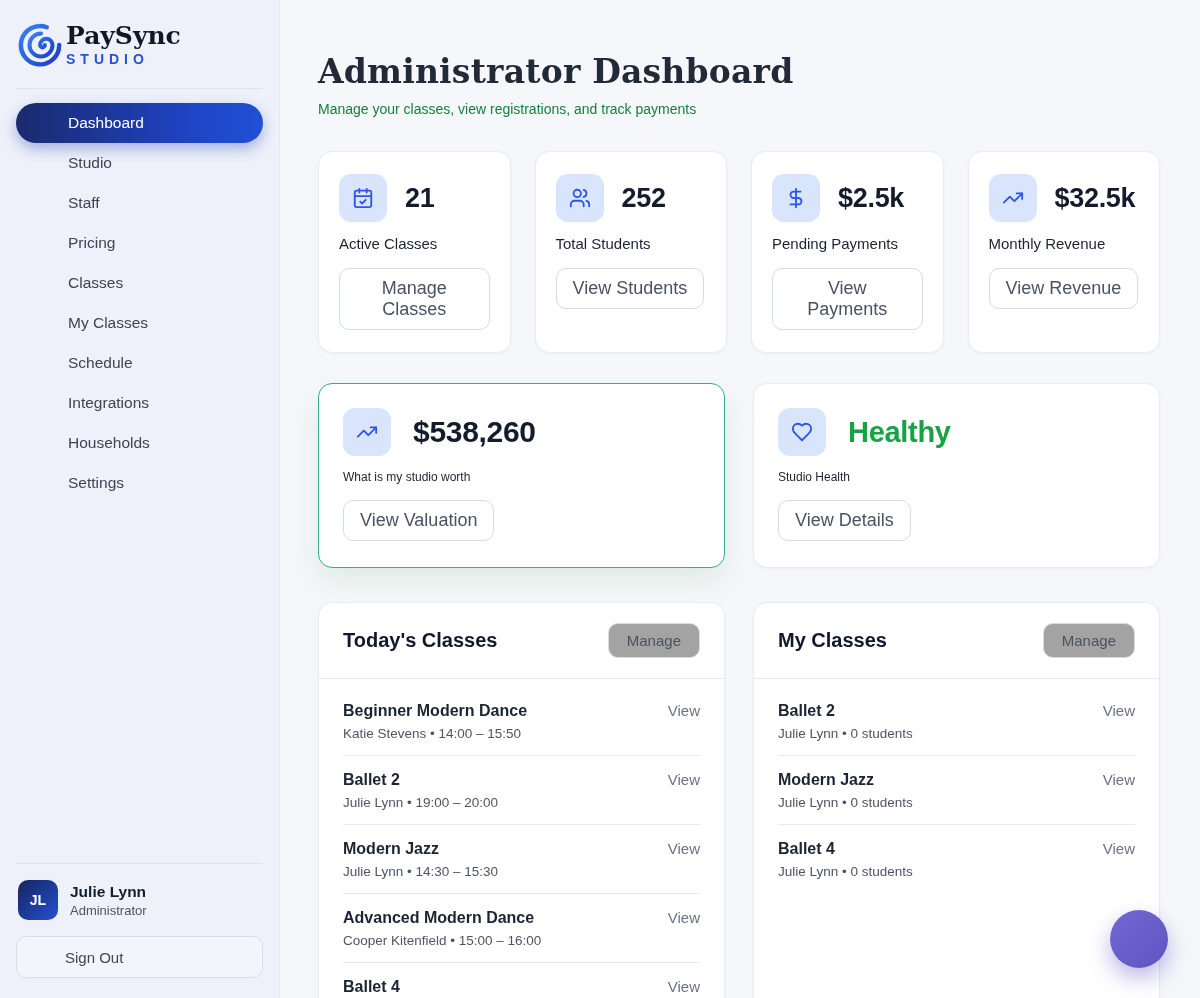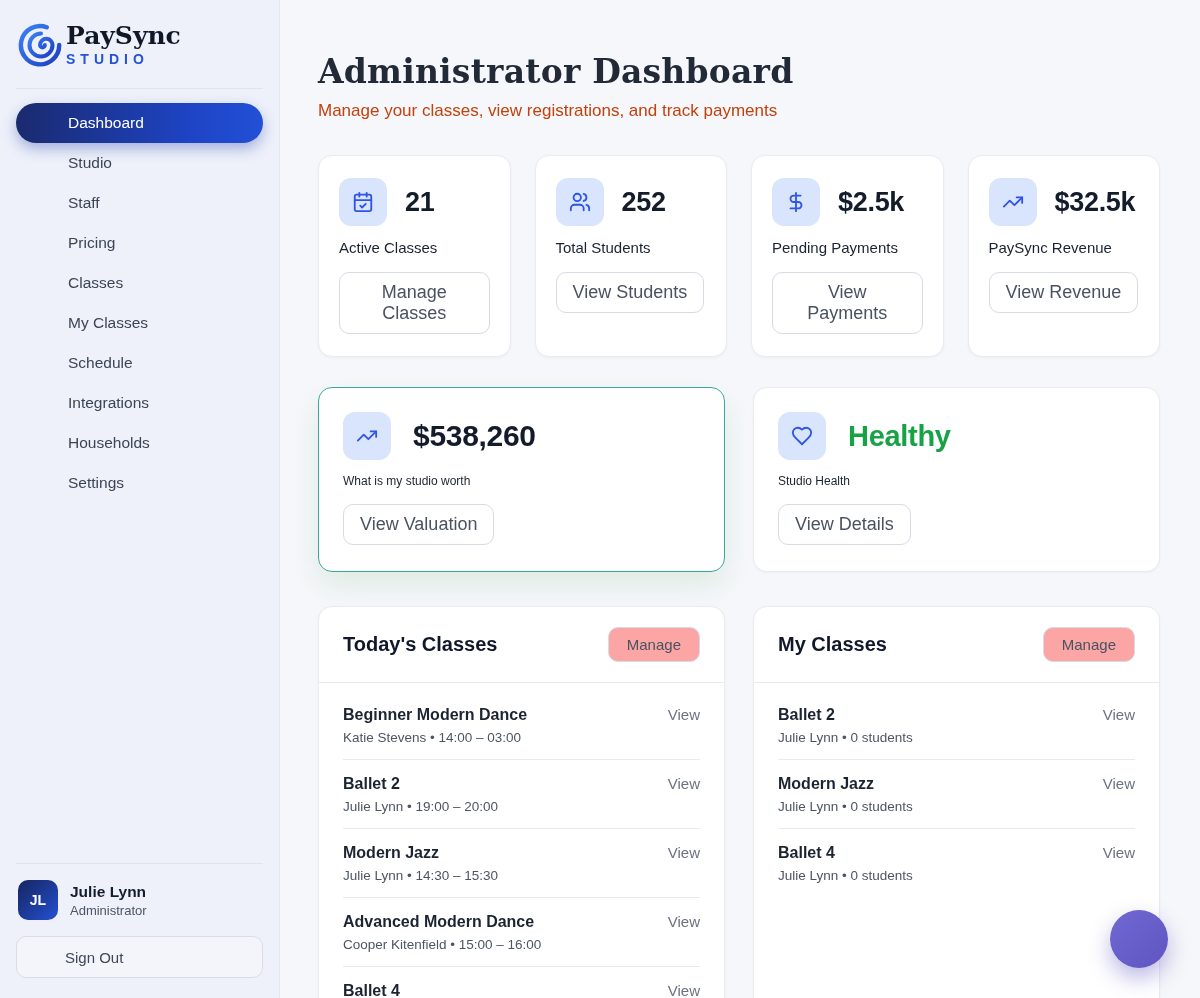--- a/index.html
+++ b/index.html
@@ -23,21 +23,21 @@
   .profile { display:flex; align-items:center; gap:12px; padding:0 2px; }
   .avatar { width:40px; height:40px; border-radius:10px; background:linear-gradient(135deg,#16255f,#2450d2); color:#fff; font-size:14px; font-weight:700; display:flex; align-items:center; justify-content:center; }
   .profile-name { font-size:15.5px; font-weight:700; color:#151d2c; }
   .profile-role { font-size:13px; color:#4b5563; margin-top:2px; }
   .signout-btn { margin-top:16px; width:100%; display:flex; align-items:center; gap:14px; padding:11px 16px; background:#f3f5fa; border:1px solid #d9dde8; border-radius:10px; font-size:15px; color:#3f4756; cursor:pointer; font-family:inherit; }
   .signout-btn svg { width:18px; height:18px; stroke:#3f4756; }
 
   
   .main { flex:1; padding:52px 40px 0 38px; position:relative; overflow:hidden; background:#f6f7fa; }
   .page-title { font-family:"DejaVu Serif", serif; font-size:33px; font-weight:700; color:#222a38; letter-spacing:.2px; }
-  .page-subtitle { margin-top:10px; font-size:17px; color:#c2410c; }
+  .page-subtitle { margin-top:10px; font-size:14px; color:#15803d; }
 
   .card { background:#ffffff; border:1px solid #e9ebf1; border-radius:14px; box-shadow:0 1px 3px rgba(16,24,40,.04); }
   .stats-grid { margin-top:34px; display:grid; grid-template-columns:repeat(4,1fr); gap:24px; }
   .stat-card { padding:22px 20px; }
   .stat-head { display:flex; align-items:center; gap:18px; }
   .icon-badge { width:48px; height:48px; border-radius:12px; background:#d9e5fd; display:flex; align-items:center; justify-content:center; flex:none; }
   .icon-badge svg { width:22px; height:22px; stroke:#2f55e8; }
   .stat-value { font-size:27px; font-weight:800; color:#141c2c; letter-spacing:-.3px; }
   .stat-label { margin-top:13px; font-size:15px; font-weight:500; color:#1b2330; }
   .btn-outline { margin-top:16px; display:inline-block; padding:9px 16px; background:#ffffff; border:1px solid #d7dbe3; border-radius:10px; font-size:18px; color:#4a5262; cursor:pointer; font-family:inherit; }
@@ -47,21 +47,21 @@
   .high-card.accent { border:1.5px solid #38a89d; box-shadow:0 14px 30px rgba(130,190,140,.20); }
   .high-head { display:flex; align-items:center; gap:22px; }
   .high-value { font-size:30px; font-weight:800; color:#141c2c; letter-spacing:-.3px; }
   .high-value.green { color:#17a345; font-size:29px; }
   .high-label { margin-top:14px; font-size:12px; font-weight:500; color:#1b2330; }
 
   .panels-grid { margin-top:34px; display:grid; grid-template-columns:1fr 1fr; gap:28px; align-items:stretch; }
   .panel { display:flex; flex-direction:column; }
   .panel-header { display:flex; align-items:center; justify-content:space-between; padding:20px 24px; border-bottom:1px solid #e8eaef; }
   .panel-title { font-size:20px; font-weight:700; color:#10182a; }
-  .btn-manage { padding:8px 18px; background:#fca5a5; border:1px solid #d7dbe3; border-radius:10px; font-size:15px; color:#4a5262; cursor:pointer; font-family:inherit; }
+  .btn-manage { padding:8px 18px; background:#a3a3a3; border:1px solid #d7dbe3; border-radius:10px; font-size:15px; color:#4a5262; cursor:pointer; font-family:inherit; }
   .panel-body { padding:8px 24px 16px; }
   .class-row { display:flex; align-items:flex-start; justify-content:space-between; padding:15px 0 14px; border-bottom:1px solid #e8eaef; }
   .class-row:last-child { border-bottom:none; }
   .class-title { font-size:16px; font-weight:600; color:#1c2432; }
   .class-meta { margin-top:6px; font-size:13.5px; color:#4d5563; }
   .view-link { font-size:15px; color:#6b7280; cursor:pointer; }
 
   .fab { position:absolute; right:32px; bottom:30px; width:58px; height:58px; border-radius:50%; background:linear-gradient(135deg,#7168d2,#5f55c2); box-shadow:0 10px 22px rgba(84,74,190,.40); display:flex; align-items:center; justify-content:center; cursor:pointer; border:none; }
   .fab svg { width:24px; height:24px; stroke:#ffffff; }
 </style>
@@ -268,21 +268,21 @@
             <div class="stat-value">$2.5k</div>
           </div><div class="stat-label">Pending Payments</div><button class="btn-outline">View Payments</button></div>
         <div class="card stat-card"><div class="stat-head">
             <div class="icon-badge" style="stroke:#2f55e8">
               <svg width="22" height="22" viewBox="0 0 24 24" fill="none" stroke="currentColor" stroke-width="2" stroke-linecap="round" stroke-linejoin="round" style="stroke:inherit">
                 <path d="m22 7-8.5 8.5-5-5L2 17"></path>
                 <path d="M16 7h6v6"></path>
               </svg>
             </div>
             <div class="stat-value">$32.5k</div>
-          </div><div class="stat-label">PaySync Revenue</div><button class="btn-outline">View Revenue</button></div>
+          </div><div class="stat-label">Monthly Revenue</div><button class="btn-outline">View Revenue</button></div>
       </div>
     <div class="high-grid" id="highlights">
         <div class="card high-card accent"><div class="high-head">
             <div class="icon-badge" style="stroke:#2f55e8">
               <svg width="22" height="22" viewBox="0 0 24 24" fill="none" stroke="currentColor" stroke-width="2" stroke-linecap="round" stroke-linejoin="round" style="stroke:inherit">
                 <path d="m22 7-8.5 8.5-5-5L2 17"></path>
                 <path d="M16 7h6v6"></path>
               </svg>
             </div>
             <div class="high-value">$538,260</div>
@@ -299,21 +299,21 @@
     <div class="panels-grid" id="panels">
         <div class="card panel">
           <div class="panel-header">
             <div class="panel-title">Today's Classes</div>
             <button class="btn-manage">Manage</button>
           </div>
           <div class="panel-body">
             <div class="class-row">
               <div>
                 <div class="class-title">Beginner Modern Dance</div>
-                <div class="class-meta">Katie Stevens • 14:00 – 03:00</div>
+                <div class="class-meta">Katie Stevens • 14:00 – 15:50</div>
               </div>
               <span class="view-link">View</span>
             </div>
             <div class="class-row">
               <div>
                 <div class="class-title">Ballet 2</div>
                 <div class="class-meta">Julie Lynn • 19:00 – 20:00</div>
               </div>
               <span class="view-link">View</span>
             </div>

